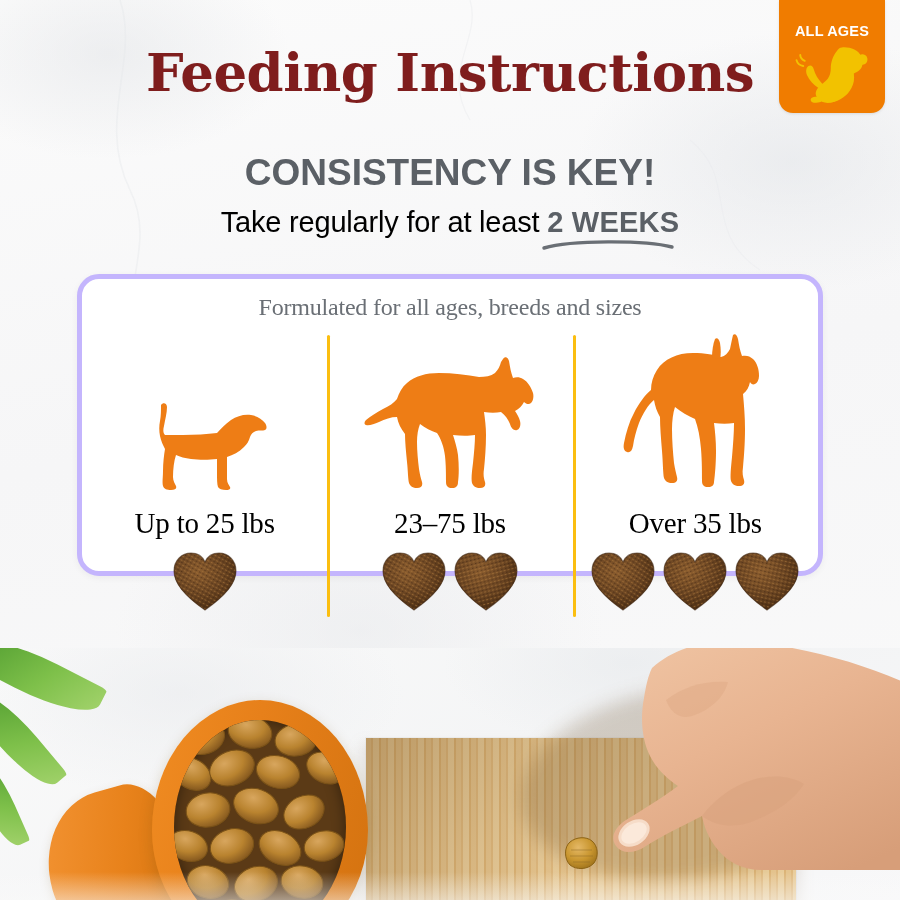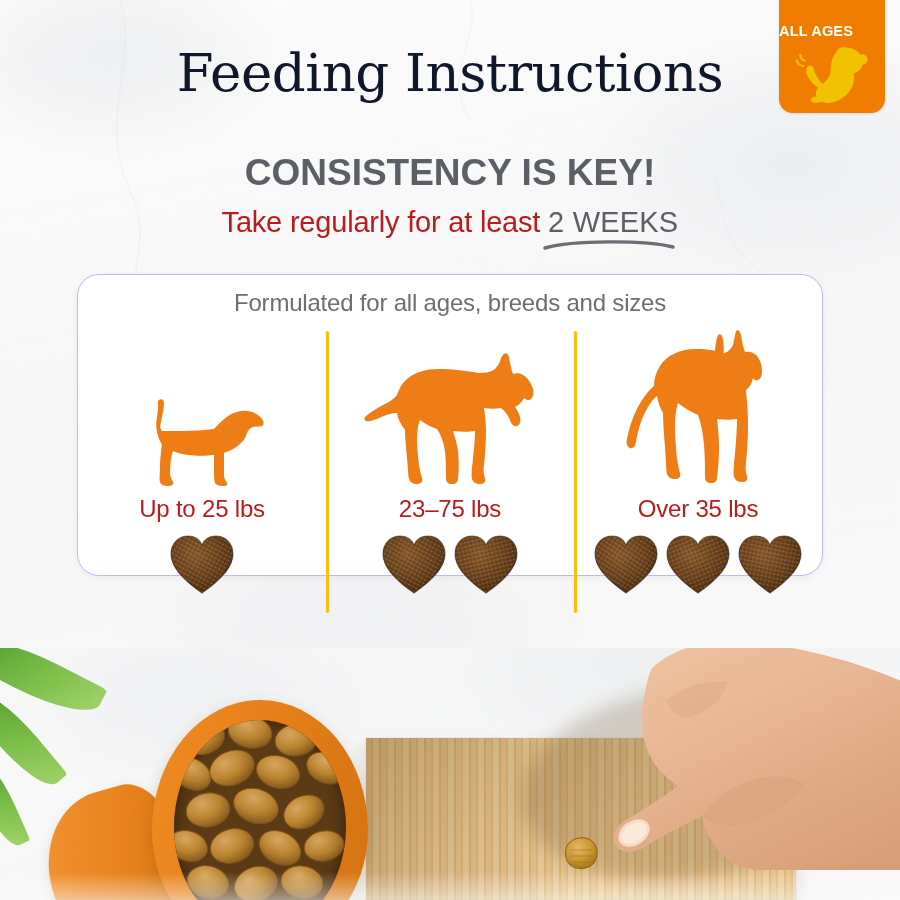--- a/index.html
+++ b/index.html
@@ -34,24 +34,24 @@
   }
   .veins { position: absolute; inset: 0; opacity: .55; }
 
   
   .title {
     position: absolute;
     left: 0; right: 0;
     top: 46px;
     text-align: center;
     font-family: "DejaVu Serif", serif;
-    font-weight: normal;
+    font-weight: bold;
     font-size: 53px;
     letter-spacing: -0.5px;
-    color: #0f172a;
+    color: #7f1d1d;
     line-height: 1;
     white-space: nowrap;
   }
   .subtitle {
     position: absolute;
     left: 0; right: 0;
     top: 154px;
     text-align: center;
     font-weight: bold;
     font-size: 37px;
@@ -62,26 +62,26 @@
   .tagline-wrap {
     position: absolute;
     left: 0; right: 0;
     top: 208px;
     text-align: center;
     line-height: 1;
     white-space: nowrap;
   }
   .tagline-normal {
     font-size: 29px;
-    color: #b91c1c;
+    color: #000000;
     letter-spacing: -0.2px;
   }
   .tagline-strong {
     font-size: 29px;
-    font-weight: normal;
+    font-weight: bold;
     color: #5B6066;
     letter-spacing: 0.2px;
     position: relative;
     display: inline-block;
   }
   .underline-svg {
     position: absolute;
     left: -6px;
     bottom: -14px;
     width: 134px;
@@ -97,20 +97,21 @@
     width: 106px;
     height: 113px;
     background: #F07C00;
     border-radius: 0 0 14px 14px;
     box-shadow: 0 1px 3px rgba(0,0,0,.10);
   }
   .badge-label {
     position: absolute;
     left: 0; right: 0;
     top: 23px;
+    text-align: center;
     color: #ffffff;
     font-size: 14.5px;
     font-weight: bold;
     letter-spacing: .2px;
   }
   .badge-dog {
     position: absolute;
     left: 16px;
     top: 43px;
     width: 76px;
@@ -118,24 +119,25 @@
   }
 
   
   .card {
     position: absolute;
     left: 77px;
     top: 274px;
     width: 746px;
     height: 302px;
     background: #ffffff;
-    border: 1px solid #c4b5fd;
+    border: 5px solid #c4b5fd;
     border-radius: 22px;
     box-sizing: border-box;
     box-shadow: 0 2px 7px rgba(0,0,0,.05);
+    font-family: Liberation Serif, serif;
   }
   .card-heading {
     position: absolute;
     left: 0; right: 0;
     top: 16px;
     text-align: center;
     font-size: 24px;
     color: #6A6F75;
     letter-spacing: -0.2px;
     line-height: 1;
@@ -165,23 +167,23 @@
     background: #FBBE10;
     border-radius: 2px;
   }
   .dog-slot {
     height: 158px;
     display: flex;
     align-items: flex-end;
     justify-content: center;
   }
   .weight-label {
-    margin-top: 10px;
-    font-size: 24px;
-    color: #b91c1c;
+    margin-top: 18px;
+    font-size: 29px;
+    color: #000000;
     letter-spacing: -0.2px;
     line-height: 1;
     white-space: nowrap;
   }
   .kibbles {
     margin-top: 12px;
     display: flex;
     gap: 6px;
     justify-content: center;
   }

